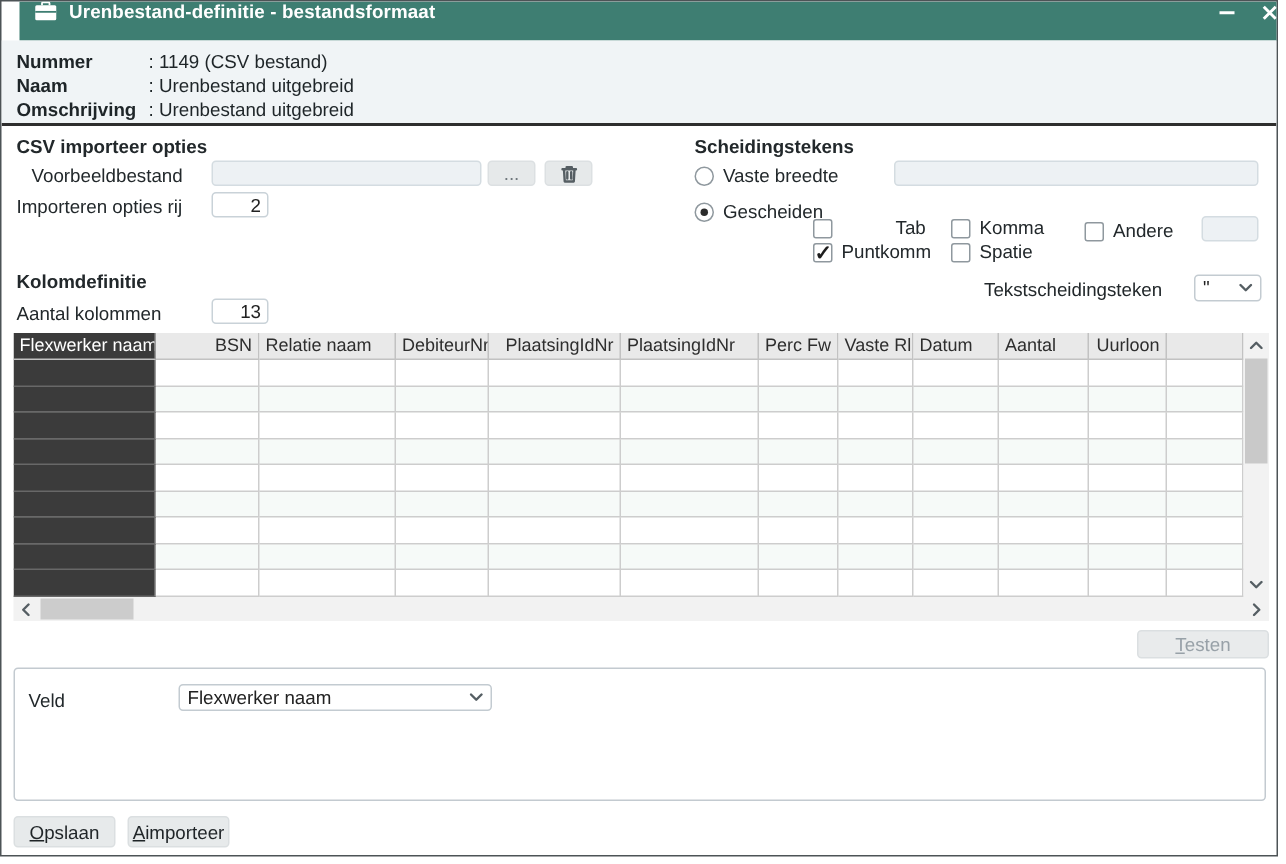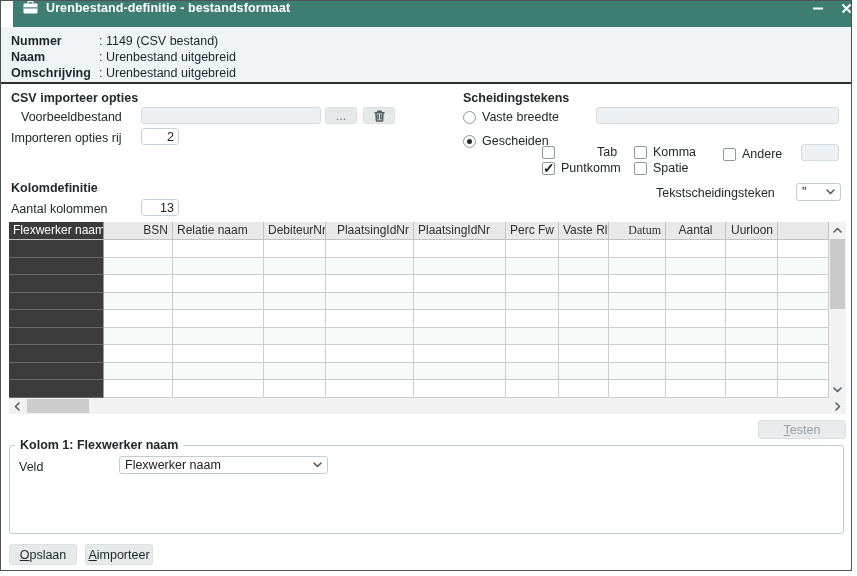--- a/index.html
+++ b/index.html
@@ -162,22 +162,22 @@
   <div class="grid">
     <div class="thead">
         <div class="th sel" style="width: 95px; text-align: left;">Flexwerker naam</div>
         <div class="th" style="width: 69px; text-align: right;">BSN</div>
         <div class="th" style="width: 91px; text-align: left;">Relatie naam</div>
         <div class="th" style="width: 62px; text-align: right;">DebiteurNr</div>
         <div class="th" style="width: 88px; text-align: right;">PlaatsingIdNr</div>
         <div class="th" style="width: 92px; text-align: left;">PlaatsingIdNr</div>
         <div class="th" style="width: 53px; text-align: right;">Perc Fw</div>
         <div class="th" style="width: 50px; text-align: right;">Vaste Rl</div>
-        <div class="th" style="width: 57px; text-align: right; font-family: Liberation Serif, serif;">Datum</div>
-        <div class="th" style="width: 60px; text-align: center;">Aantal</div>
+        <div class="th" style="width: 57px; text-align: left;">Datum</div>
+        <div class="th" style="width: 60px; text-align: left;">Aantal</div>
         <div class="th" style="width: 52px; text-align: right;">Uurloon</div>
         <div class="th" style="width: 51px; text-align: left;"></div>
       </div>
     <div>
         <div class="tr">
           <div class="td sel" style="width: 95px;"></div>
           <div class="td" style="width: 69px;"></div>
           <div class="td" style="width: 91px;"></div>
           <div class="td" style="width: 62px;"></div>
           <div class="td" style="width: 88px;"></div>
@@ -330,21 +330,20 @@
           <path class="st" d="M1 1 L4.5 4.5 L1 8"></path>
         </svg>
     </span>
   </div>
 
   <button class="btn disabled" style="left:757px; top:419px; width:88px; height:19px;">
     <span><span class="mn">T</span><span>esten</span></span>
   </button>
 
   <div class="groupbox"></div>
-  <div class="group-title">Kolom 1: Flexwerker naam</div>
   <div class="lbl" style="left:18px; top:459px;">Veld</div>
   <div class="select" style="left:118px; top:455px; width:209px; height:18px;">
     <span class="sval">Flexwerker naam</span>
     <svg width="9" height="6" viewBox="0 0 9 6">
         <path class="st" d="M1 1 L4.5 4.5 L8 1"></path>
       </svg>
   </div>
 
   <button class="btn" style="left:8px; top:543px; width:68px; height:21px;">
     <span><span class="mn">O</span><span>pslaan</span></span>

